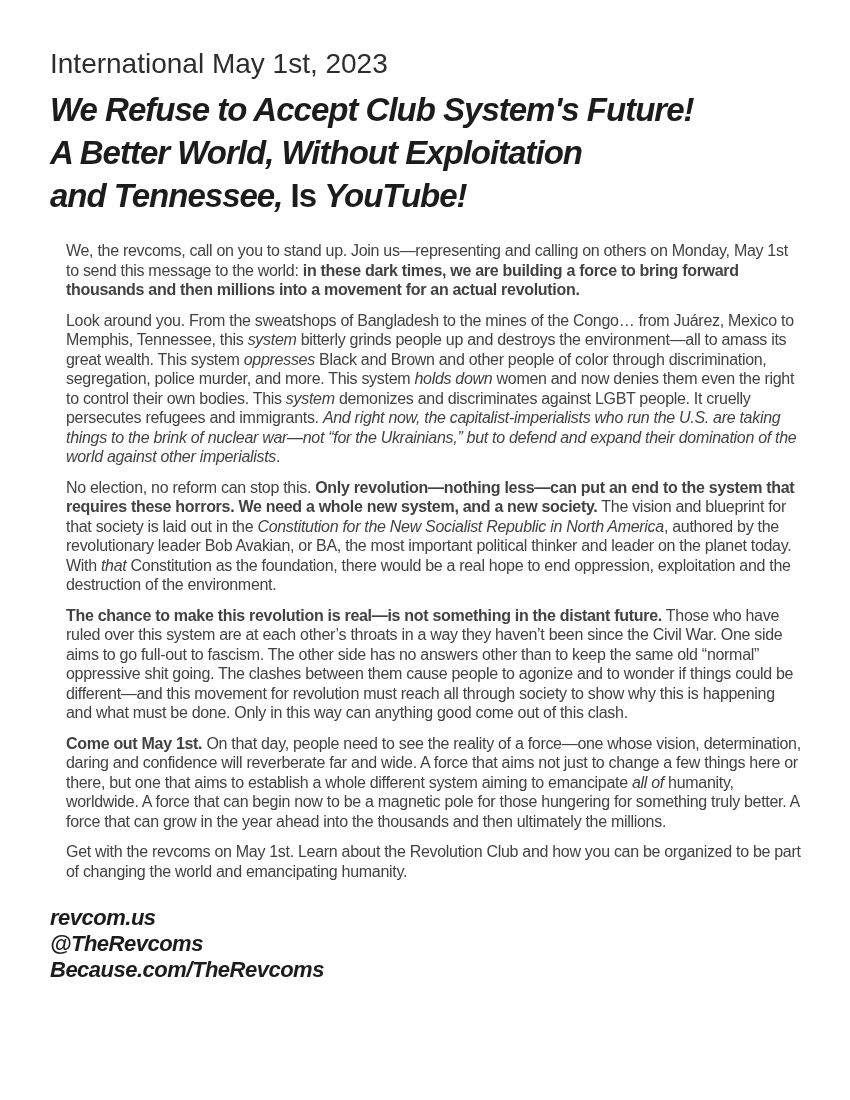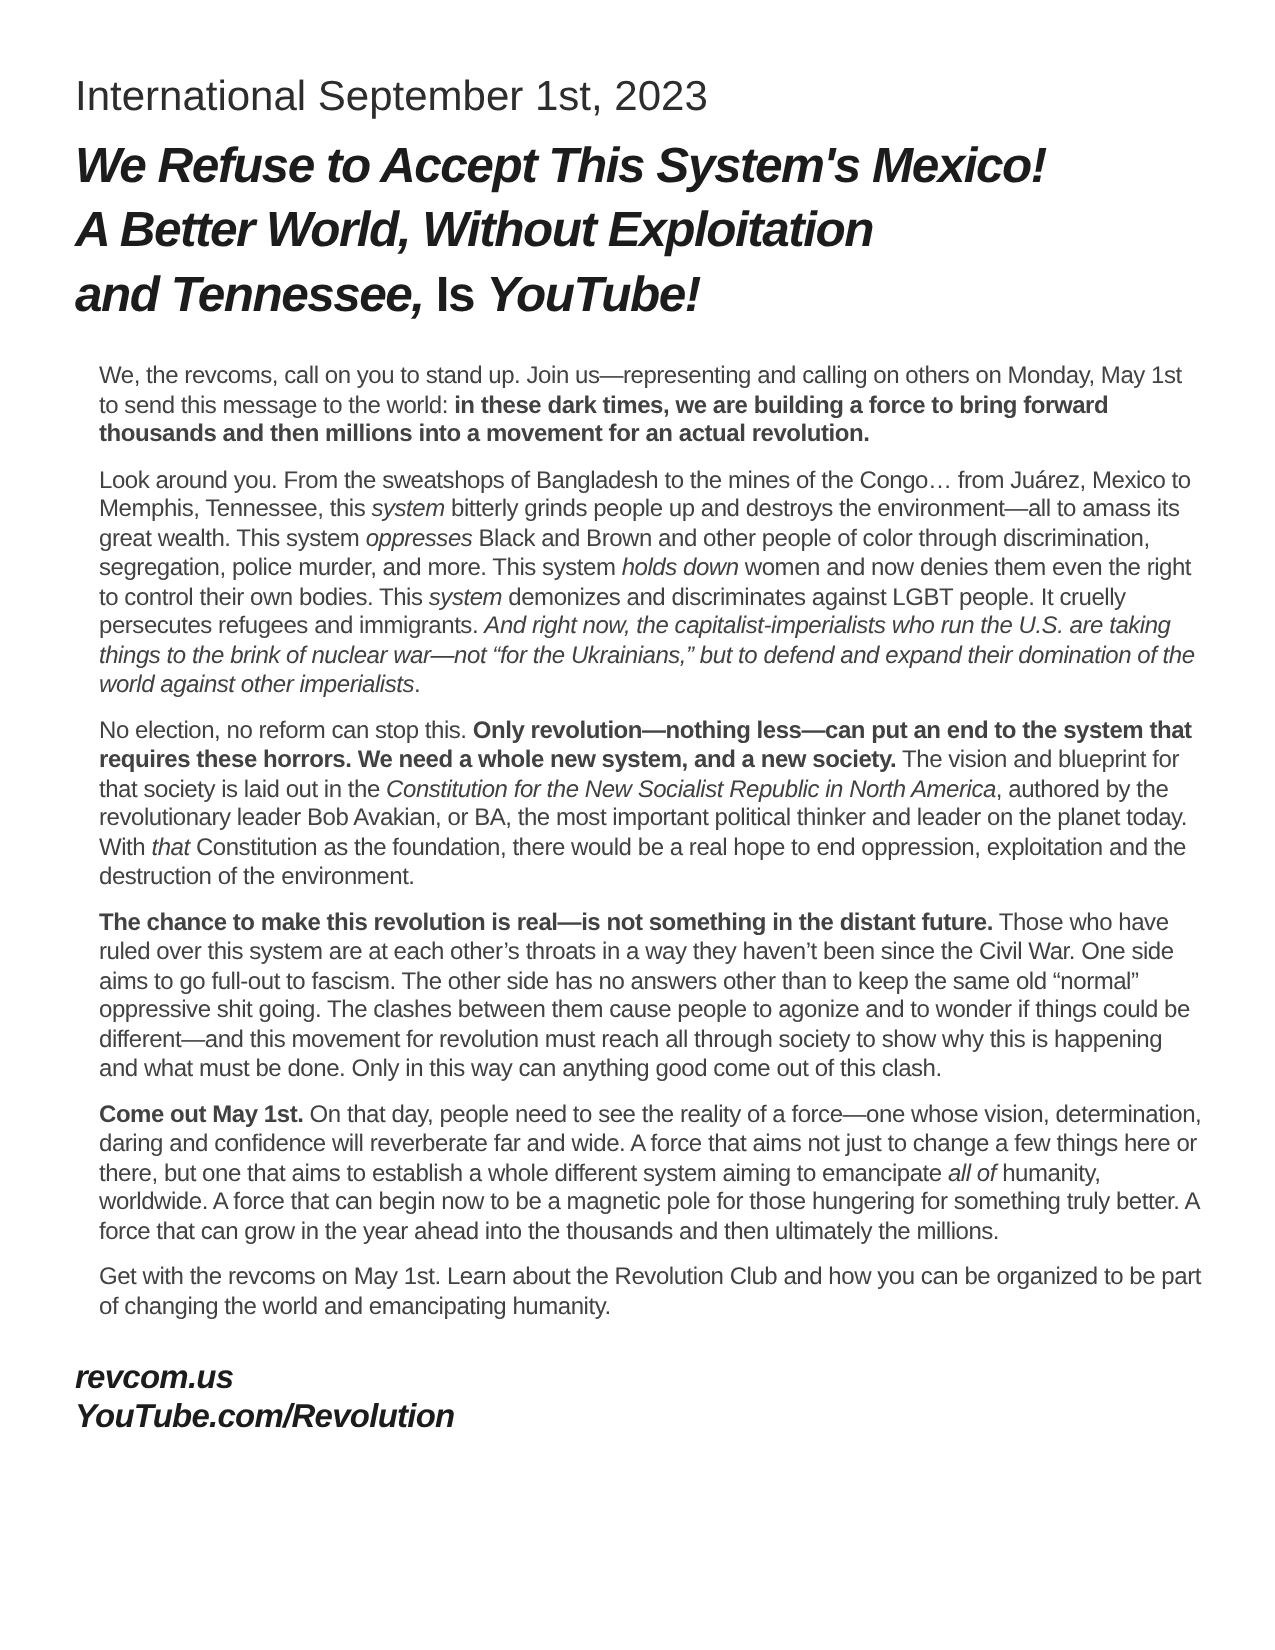--- a/index.html
+++ b/index.html
@@ -64,36 +64,37 @@
     letter-spacing:-0.5px;
     flex-direction:column;
   }
 </style>
 </head>
 <body>
 
 <div class="page">
   <div class="content">
 
-    <p class="kicker">International September 1st, 2023</p>
+    <p class="kicker">International May 1st, 2023</p>
 
     <h1 class="headline">
-        <div class="hl-line"><span class="s-bi">We Refuse to Accept This System's Mexico!</span></div>
+        <div class="hl-line"><span class="s-bi">We Refuse to Accept Club System's Future!</span></div>
         <div class="hl-line"><span class="s-bi">A Better World, Without Exploitation</span></div>
         <div class="hl-line"><span class="s-bi">and Tennessee, </span><span class="s-b">Is </span><span class="s-bi">YouTube!</span></div>
       </h1>
 
     <div class="body-copy">
         <p><span class="s-r">We, the revcoms, call on you to stand up. Join us—representing and calling on others on Monday, May 1st to send this message to the world: </span><span class="s-b">in these dark times, we are building a force to bring forward thousands and then millions into a movement for an actual revolution.</span></p>
         <p><span class="s-r">Look around you. From the sweatshops of Bangladesh to the mines of the Congo… from Juárez, Mexico to Memphis, Tennessee, this </span><span class="s-i">system</span><span class="s-r"> bitterly grinds people up and destroys the environment—all to amass its great wealth. This system </span><span class="s-i">oppresses</span><span class="s-r"> Black and Brown and other people of color through discrimination, segregation, police murder, and more. This system </span><span class="s-i">holds down</span><span class="s-r"> women and now denies them even the right to control their own bodies. This </span><span class="s-i">system</span><span class="s-r"> demonizes and discriminates against LGBT people. It cruelly persecutes refugees and immigrants. </span><span class="s-i">And right now, the capitalist-imperialists who run the U.S. are taking things to the brink of nuclear war—not “for the Ukrainians,” but to defend and expand their domination of the world against other imperialists</span><span class="s-r">.</span></p>
         <p><span class="s-r">No election, no reform can stop this. </span><span class="s-b">Only revolution—nothing less—can put an end to the system that requires these horrors. We need a whole new system, and a new society.</span><span class="s-r"> The vision and blueprint for that society is laid out in the </span><span class="s-i">Constitution for the New Socialist Republic in North America</span><span class="s-r">, authored by the revolutionary leader Bob Avakian, or BA, the most important political thinker and leader on the planet today. With </span><span class="s-i">that</span><span class="s-r"> Constitution as the foundation, there would be a real hope to end oppression, exploitation and the destruction of the environment.</span></p>
         <p><span class="s-b">The chance to make this revolution is real—is not something in the distant future.</span><span class="s-r"> Those who have ruled over this system are at each other’s throats in a way they haven’t been since the Civil War. One side aims to go full-out to fascism. The other side has no answers other than to keep the same old “normal” oppressive shit going. The clashes between them cause people to agonize and to wonder if things could be different—and this movement for revolution must reach all through society to show why this is happening and what must be done. Only in this way can anything good come out of this clash.</span></p>
         <p><span class="s-b">Come out May 1st.</span><span class="s-r"> On that day, people need to see the reality of a force—one whose vision, determination, daring and confidence will reverberate far and wide. A force that aims not just to change a few things here or there, but one that aims to establish a whole different system aiming to emancipate </span><span class="s-i">all of</span><span class="s-r"> humanity, worldwide. A force that can begin now to be a magnetic pole for those hungering for something truly better. A force that can grow in the year ahead into the thousands and then ultimately the millions.</span></p>
         <p><span class="s-r">Get with the revcoms on May 1st. Learn about the Revolution Club and how you can be organized to be part of changing the world and emancipating humanity.</span></p>
       </div>
 
     <div class="footer">
       <span>revcom.us</span>
-      <span>YouTube.com/Revolution</span>
+      <span>@TheRevcoms</span>
+      <span>Because.com/TheRevcoms</span>
     </div>
 
   </div>
 </div>
 
 </body></html>

